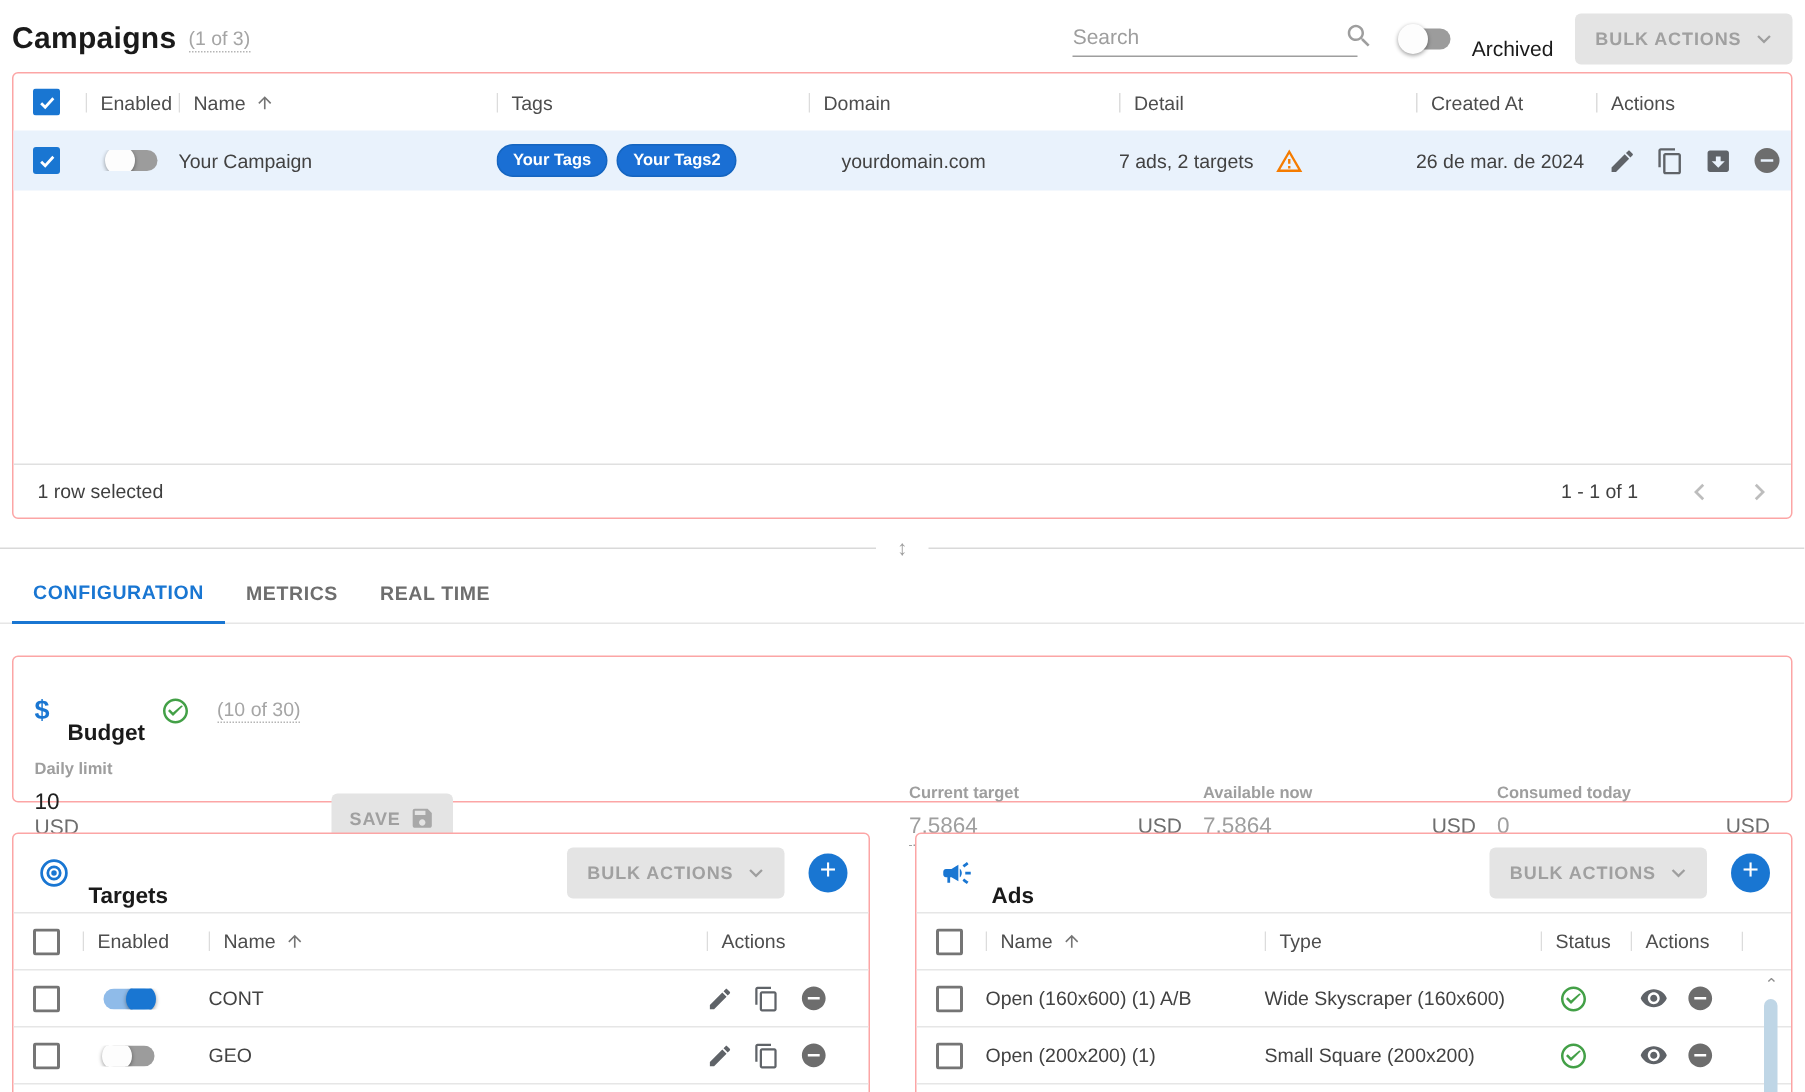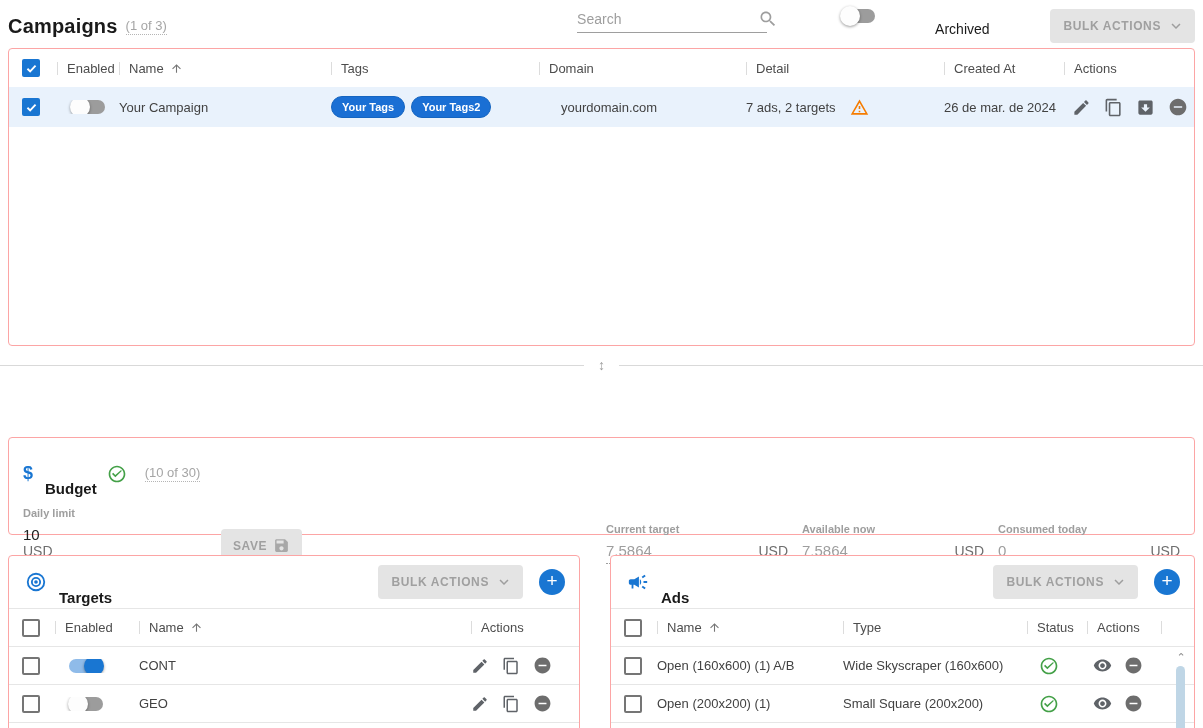--- a/index.html
+++ b/index.html
@@ -5,21 +5,21 @@
   * { margin:0; padding:0; box-sizing:border-box; }
   html,body { width:1203px; height:728px; overflow:hidden; background:#fff;
     font-family:"Liberation Sans", sans-serif; color:#424242; }
   .abs { position:absolute; }
   #stage { position:relative; width:1203px; height:728px; }
 
   
   .page-header { top:8px; left:8px; width:1187px; height:36px; display:flex; align-items:center; }
   .page-title { font-size:20px; font-weight:700; color:#1a1a1a; letter-spacing:.2px; }
   .page-count { font-size:13px; color:#a5a5a5; margin-left:8px; border-bottom:1px dotted #b5b5b5; padding-bottom:1px; }
-  .header-right { margin-left:auto; display:flex; align-items:flex-start;gap:46px; }
+  .header-right { margin-left:auto; display:flex; align-items:center; }
   .search-box { position:relative; width:190px; border-bottom:1px solid #9e9e9e; display:flex; align-items:center; padding-bottom:3px; }
   .search-box input { border:0; outline:none; flex:1; font-size:14px; color:#424242; font-family:inherit; background:transparent; }
   .search-box input::placeholder { color:#9e9e9e; }
   .toggle { position:relative; width:34px; height:14px; border-radius:7px; cursor:pointer; }
   .toggle .knob { position:absolute; top:-3px; width:20px; height:20px; border-radius:50%;
     box-shadow:0 1px 3px rgba(0,0,0,.4); }
   .toggle.off { background:#9c9c9c; }
   .toggle.off .knob { left:-1px; background:#fdfdfd; }
   .toggle.on { background:#8fbbe9; }
   .toggle.on .knob { left:15px; background:#1976d2; }
@@ -249,28 +249,49 @@
               <svg width="20" height="20" viewBox="0 0 24 24" fill="#6d6d6d">
                 <path d="M12 2C6.48 2 2 6.48 2 12s4.48 10 10 10 10-4.48 10-10S17.52 2 12 2zm5 11H7v-2h10v2z"></path>
               </svg>
             </span>
         </div>
       </div>
     </div>
 
     <div class="spacer"></div>
 
+    <div class="cfooter">
+      <span>1 row selected</span>
+      <div class="pag">
+        <span class="range">1 - 1 of 1</span>
+        <span class="ic-btn">
+            <svg width="22" height="22" viewBox="0 0 24 24" fill="#bdbdbd">
+              <path d="M15.41 7.41L14 6l-6 6 6 6 1.41-1.41L10.83 12z"></path>
+            </svg>
+          </span>
+        <span class="ic-btn">
+            <svg width="22" height="22" viewBox="0 0 24 24" fill="#bdbdbd">
+              <path d="M10 6L8.59 7.41 13.17 12l-4.58 4.59L10 18l6-6z"></path>
+            </svg>
+          </span>
+      </div>
+    </div>
   </div>
 
   <div class="abs divider">
     <div class="line"></div>
     <span class="grab">↕</span>
     <div class="line"></div>
   </div>
 
+  <div class="abs tabs">
+    <div class="tab active">CONFIGURATION</div>
+    <div class="tab">METRICS</div>
+    <div class="tab">REAL TIME</div>
+  </div>
 
   <div class="abs card budget-card">
     <div class="sec-head">
       <span class="dollar">$</span>
       <span class="sec-title">Budget</span>
       <span>
         <svg width="20" height="20" viewBox="0 0 24 24" fill="#43a047">
             <path d="M12 2C6.48 2 2 6.48 2 12s4.48 10 10 10 10-4.48 10-10S17.52 2 12 2zm0 18c-4.41 0-8-3.59-8-8s3.59-8 8-8 8 3.59 8 8-3.59 8-8 8zm4.59-12.42L10 13.17l-2.59-2.58L6 12l4 4 8-8z"></path>
           </svg>
       </span>

